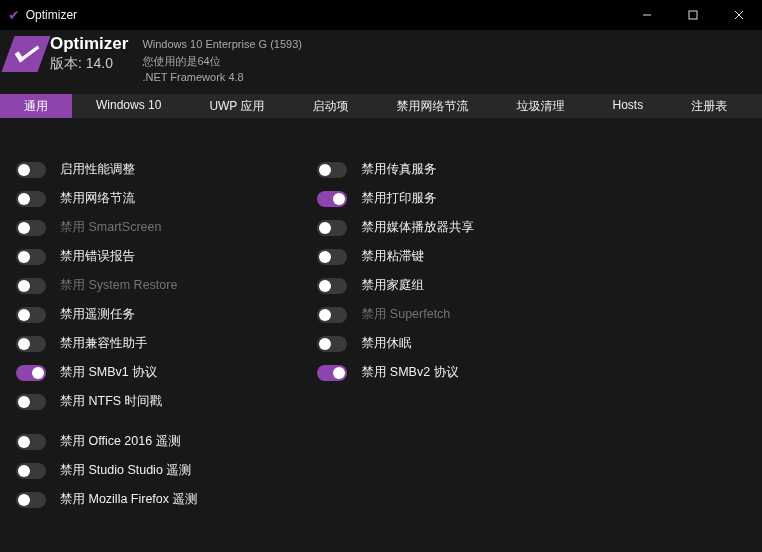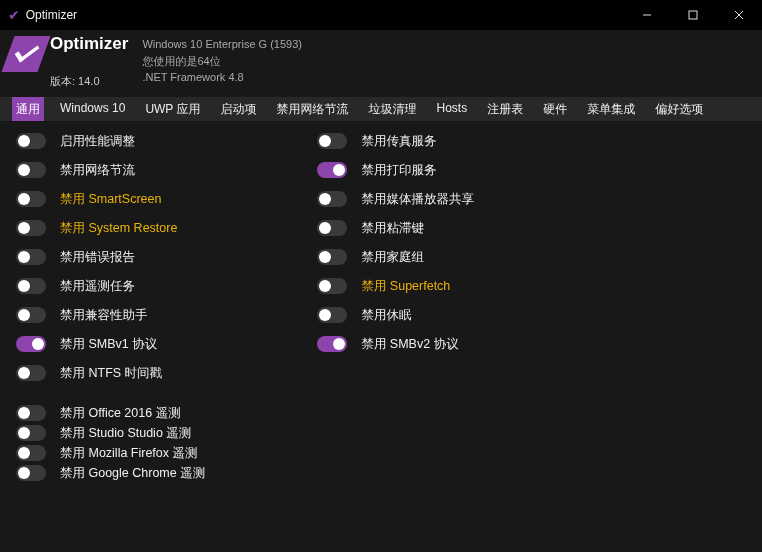--- a/index.html
+++ b/index.html
@@ -11,38 +11,38 @@
     .winbtns { display:flex; }
     .winbtns div { width:46px; height:30px; display:flex; align-items:center; justify-content:center; font-size:13px; color:#ddd; }
     .winbtns div svg { stroke:#ddd; }
     
     .header { display:flex; align-items:flex-start; background:#181818; padding:4px 8px 8px 8px; }
     .logo { width:36px; height:36px; margin:2px 6px 0 0; }
     .logo .check { background:#8e44ad; width:36px; height:36px; transform:skewX(-20deg); display:flex; align-items:center; justify-content:center; }
     .logo .check::after { content:""; display:block; width:16px; height:8px; border-left:4px solid #fff; border-bottom:4px solid #fff; transform:rotate(-45deg) translate(2px,-2px); }
     .appinfo { margin-right:14px; }
     .appinfo .name { font-size:17px; font-weight:600; color:#fff; }
-    .appinfo .ver { font-size:11px; color:#ccc; margin-top:20px; }
+    .appinfo .ver { font-size:14px; color:#ccc; margin-top:1px; }
     .sysinfo { font-size:11px; color:#aaa; line-height:1.5; margin-top:2px; }
     
     .tabs { display:flex; background:#282828; height:24px; font-size:12px; }
-    .tab { padding:4px 4px; color:#eee; white-space:nowrap;margin-left:12px; }
+    .tab { padding:4px 24px; color:#eee; white-space:nowrap; }
     .tab.active { background:#8e44ad; color:#fff; }
     
     .content { padding:10px 16px; }
-    .columns { display:flex; gap:140px; }
+    .columns { display:flex; gap:140px;margin-top:32px; }
     .col { display:flex; flex-direction:column; gap:9px; }
-    .col2 { display:flex; flex-direction:column; margin-top:20px; }
+    .col2 { display:flex; flex-direction:column; gap:9px; margin-top:20px; }
     .row { display:flex; align-items:center; gap:14px; height:20px; }
     .toggle { width:30px; height:16px; background:#3a3a3a; border-radius:8px; position:relative; flex-shrink:0; }
     .knob { width:12px; height:12px; background:#fff; border-radius:50%; position:absolute; top:2px; left:2px; }
     .toggle.on { background:#8e44ad; }
     .toggle.on .knob { left:16px; }
     .lbl { font-size:12.5px; color:#f0f0f0; white-space:nowrap; }
-    .lbl.hl { color:#eab308;text-align:center; }
+    .lbl.hl { color:#737373;text-align:center; }
   </style>
 </head>
 <body>
 
 <div class="titlebar">
   <span class="tick">✔</span>
   <span class="title">Optimizer</span>
   <div class="winbtns">
     <div>
         <svg width="10" height="10">
@@ -110,27 +110,27 @@
         <div class="row">
           <div class="toggle">
             <div class="knob"></div>
           </div>
           <span class="lbl hl">禁用 SmartScreen</span>
         </div>
         <div class="row">
           <div class="toggle">
             <div class="knob"></div>
           </div>
+          <span class="lbl">禁用错误报告</span>
+        </div>
+        <div class="row">
+          <div class="toggle">
+            <div class="knob"></div>
+          </div>
           <span class="lbl hl">禁用 System Restore</span>
-        </div>
-        <div class="row">
-          <div class="toggle">
-            <div class="knob"></div>
-          </div>
-          <span class="lbl">禁用错误报告</span>
         </div>
         <div class="row">
           <div class="toggle">
             <div class="knob"></div>
           </div>
           <span class="lbl">禁用遥测任务</span>
         </div>
         <div class="row">
           <div class="toggle">
             <div class="knob"></div>
@@ -213,20 +213,14 @@
           <div class="knob"></div>
         </div>
         <span class="lbl">禁用 Studio Studio 遥测</span>
       </div>
       <div class="row">
         <div class="toggle">
           <div class="knob"></div>
         </div>
         <span class="lbl">禁用 Mozilla Firefox 遥测</span>
       </div>
-      <div class="row">
-        <div class="toggle">
-          <div class="knob"></div>
-        </div>
-        <span class="lbl">禁用 Google Chrome 遥测</span>
-      </div>
     </div>
 </div>
 
 </body></html>

